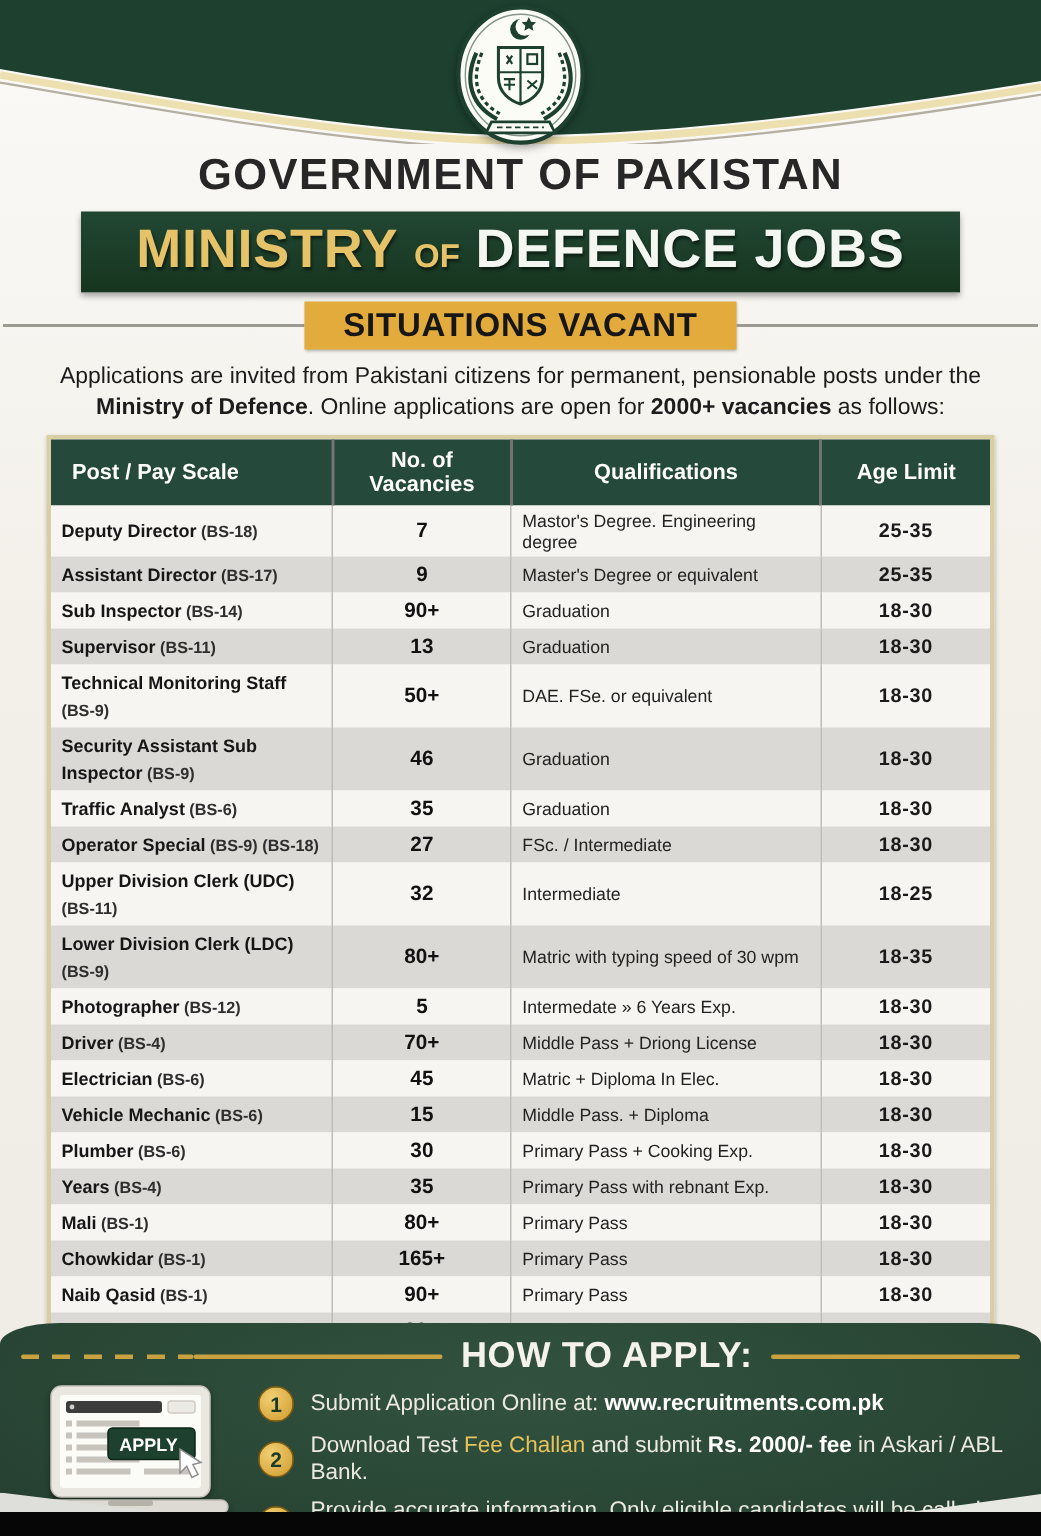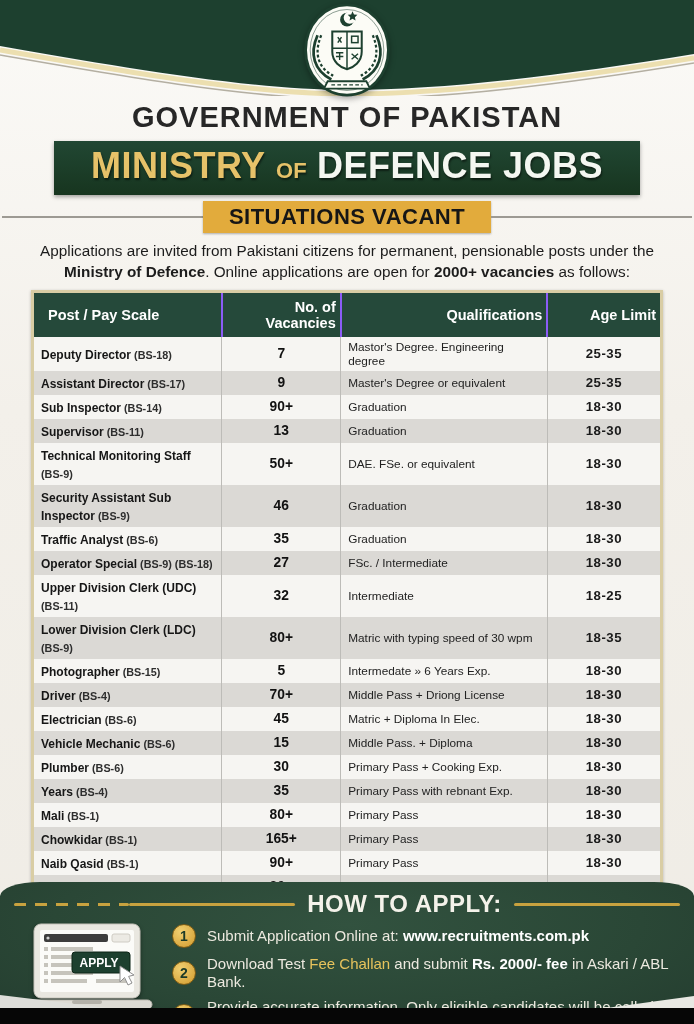--- a/index.html
+++ b/index.html
@@ -40,21 +40,21 @@
   }
   .intro b{font-weight:800;}
   
   .table-frame{
     margin:7px 31px 0;border:3px solid #d9cda4;background:#f7f6f3;
     box-shadow:0 1px 3px rgba(0,0,0,.25);
   }
   table.jobs{width:100%;border-collapse:collapse;}
   table.jobs th{
     background:#25493a;color:#fff;font-size:14.5px;font-weight:700;
-    padding:6px 4px;text-align:right;border-left:2px solid #8b5cf6;
+    padding:6px 4px;text-align:center;border-left:2px solid #737373;
   }
   table.jobs th:first-child{border-left:none;text-align:left;padding-left:14px;margin-left:29px;}
   table.jobs td{
     padding:3px 7px;border-left:1px solid #bdbcb8;vertical-align:middle;
   }
   table.jobs td:first-child{border-left:none;}
   table.jobs tbody tr:nth-child(even){background:#dbd9d5;}
   table.jobs tbody tr:nth-child(odd){background:#f6f5f2;}
   .col-post{width:30%;} .col-vac{width:19%;} .col-qual{width:33%;} .col-age{width:18%;}
   .post-name{font-size:12px;font-weight:700;color:#161616;}
@@ -234,21 +234,21 @@
             <td class="c-qual">Intermediate</td>
             <td class="c-age">18-25</td>
           </tr>
           <tr>
             <td class="c-post"><span class="post-name">Lower Division Clerk (LDC)</span><span class="post-scale"> (BS-9)</span></td>
             <td class="c-vac">80+</td>
             <td class="c-qual">Matric with typing speed of 30 wpm</td>
             <td class="c-age">18-35</td>
           </tr>
           <tr>
-            <td class="c-post"><span class="post-name">Photographer</span><span class="post-scale"> (BS-15)</span></td>
+            <td class="c-post"><span class="post-name">Photographer</span><span class="post-scale"> (BS-12)</span></td>
             <td class="c-vac">5</td>
             <td class="c-qual">Intermedate » 6 Years Exp.</td>
             <td class="c-age">18-30</td>
           </tr>
           <tr>
             <td class="c-post"><span class="post-name">Driver</span><span class="post-scale"> (BS-4)</span></td>
             <td class="c-vac">70+</td>
             <td class="c-qual">Middle Pass + Driong License</td>
             <td class="c-age">18-30</td>
           </tr>

